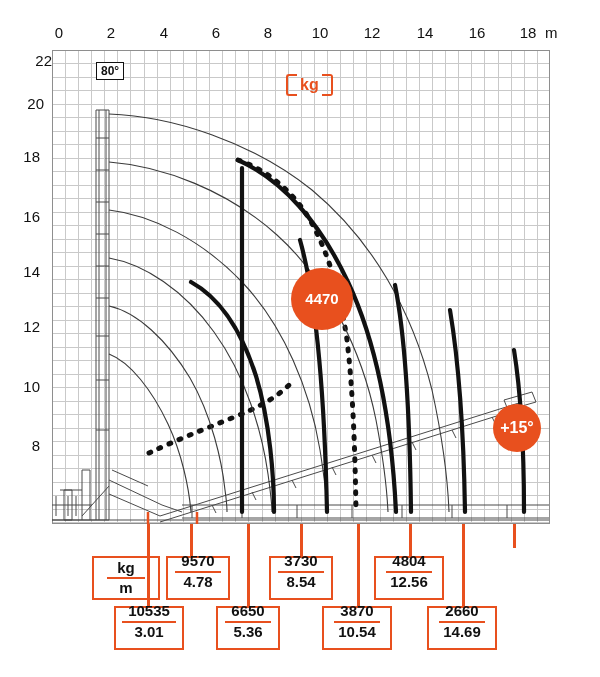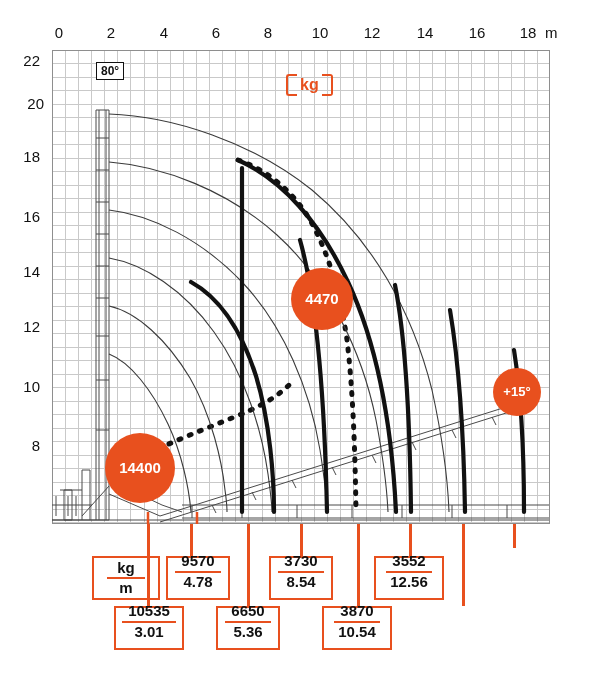--- a/index.html
+++ b/index.html
@@ -62,21 +62,21 @@
   <div class="axis-label" style="left:155px;top:24px;width:18px;">4</div>
   <div class="axis-label" style="left:207px;top:24px;width:18px;">6</div>
   <div class="axis-label" style="left:259px;top:24px;width:18px;">8</div>
   <div class="axis-label" style="left:308px;top:24px;width:24px;">10</div>
   <div class="axis-label" style="left:360px;top:24px;width:24px;">12</div>
   <div class="axis-label" style="left:413px;top:24px;width:24px;">14</div>
   <div class="axis-label" style="left:465px;top:24px;width:24px;">16</div>
   <div class="axis-label" style="left:516px;top:24px;width:24px;">18</div>
   <div class="axis-label" style="left:545px;top:24px;width:22px;text-align:left;">m</div>
 
-  <div class="axis-label y" style="left:10px;top:52px;width:30px;">22</div>
+  <div class="axis-label y" style="left:22px;top:52px;width:30px;">22</div>
   <div class="axis-label y" style="left:14px;top:95px;width:30px;text-align:right;">20</div>
   <div class="axis-label y" style="left:10px;top:148px;width:30px;">18</div>
   <div class="axis-label y" style="left:10px;top:208px;width:30px;">16</div>
   <div class="axis-label y" style="left:10px;top:263px;width:30px;">14</div>
   <div class="axis-label y" style="left:10px;top:318px;width:30px;">12</div>
   <div class="axis-label y" style="left:10px;top:378px;width:30px;">10</div>
   <div class="axis-label y" style="left:10px;top:437px;width:30px;">8</div>
 
   <div id="plot">
     <div id="grid">
@@ -230,56 +230,57 @@
 
   <div class="kgtag" style="left:286px;top:74px;">
     <span class="brk l"></span>
     <span>kg</span>
     <span class="brk r"></span>
   </div>
 
   <div class="bubble" style="left:291px;top:268px;width:62px;height:62px;">
     <span>4470</span>
   </div>
-  <div class="bubble" style="left:105px;top:433px;width:70px;height:70px;">
-    <span>14400</span>
-  </div>
-  <div class="bubble" style="left:493px;top:368px;width:48px;height:48px;font-size:13px;">
+  <div class="bubble" style="left:493px;top:404px;width:48px;height:48px;font-size:16px;">
     <span>+15°</span>
   </div>
 
   <div class="kgm" style="left:92px;top:556px;width:68px;height:44px;">
     <span class="k">kg</span>
     <span class="m">m</span>
   </div>
 
   <div class="obox" style="left:166px;top:556px;width:64px;height:44px;">
     <span class="num top">9570</span>
     <span class="num bot">4.78</span>
   </div>
   <div class="obox" style="left:269px;top:556px;width:64px;height:44px;">
     <span class="num top">3730</span>
     <span class="num bot">8.54</span>
   </div>
   <div class="obox" style="left:374px;top:556px;width:70px;height:44px;">
-    <span class="num top">3552</span>
+    <span class="num top">4804</span>
     <span class="num bot">12.56</span>
   </div>
 
   <div class="obox" style="left:114px;top:606px;width:70px;height:44px;">
     <span class="num top">10535</span>
     <span class="num bot">3.01</span>
   </div>
   <div class="obox" style="left:216px;top:606px;width:64px;height:44px;">
     <span class="num top">6650</span>
     <span class="num bot">5.36</span>
   </div>
   <div class="obox" style="left:322px;top:606px;width:70px;height:44px;">
     <span class="num top">3870</span>
     <span class="num bot">10.54</span>
+  </div>
+  <div class="obox" style="left:427px;top:606px;width:70px;height:44px;">
+    <span class="num top">2660</span>
+    <span class="num bot">14.69</span>
   </div>
 
   <div class="leader v" style="left:147px;top:524px;height:82px;"></div>
   <div class="leader v" style="left:190px;top:524px;height:32px;"></div>
   <div class="leader v" style="left:247px;top:524px;height:82px;"></div>
   <div class="leader v" style="left:300px;top:524px;height:32px;"></div>
   <div class="leader v" style="left:357px;top:524px;height:82px;"></div>
   <div class="leader v" style="left:409px;top:524px;height:32px;"></div>
   <div class="leader v" style="left:462px;top:524px;height:82px;"></div>
   <div class="leader v" style="left:513px;top:524px;height:24px;"></div>

